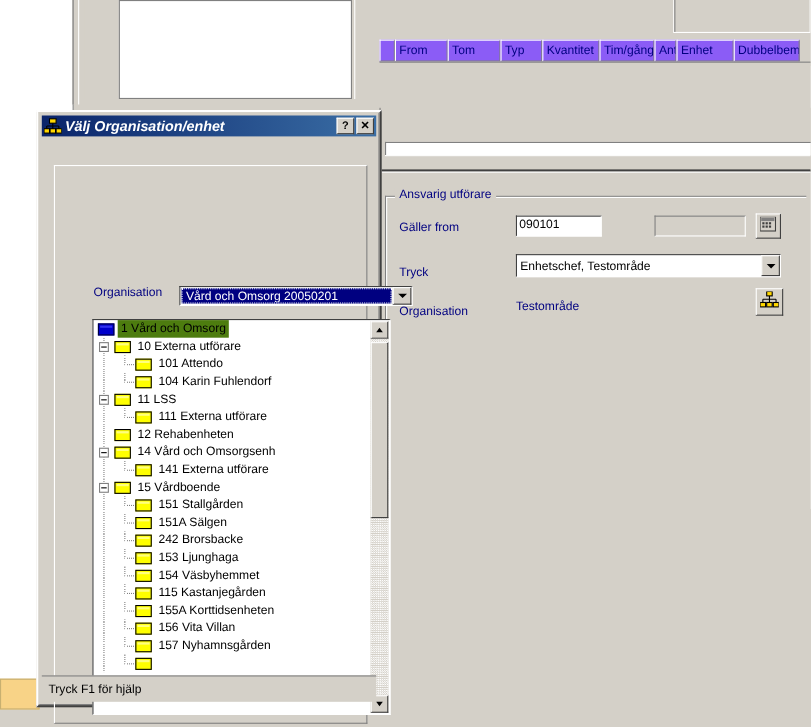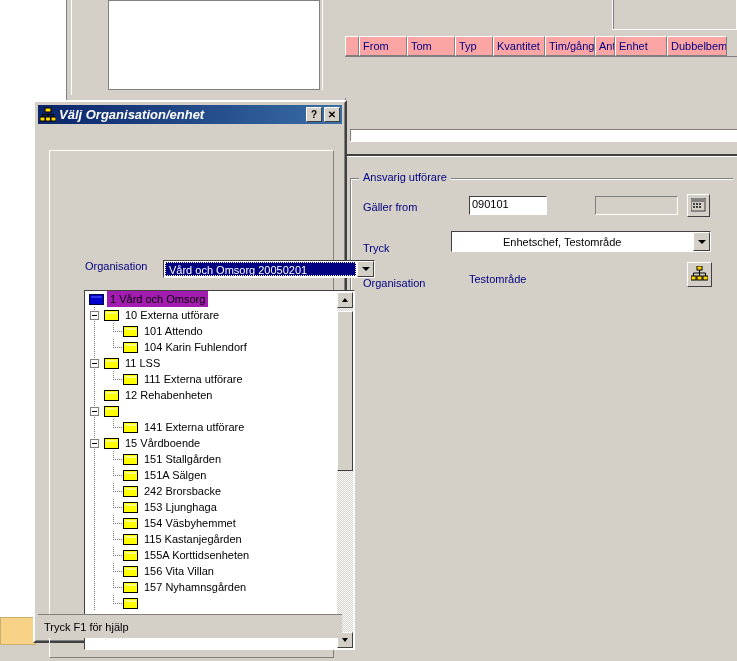--- a/index.html
+++ b/index.html
@@ -59,21 +59,21 @@
   
   .right-pane {
     position:absolute; left:341px; top:0; width:396px; height:661px;
     background:#d4d0c8;
   }
   .grid-header {
     position:absolute; left:345px; top:36px; width:392px; height:20px;
     display:flex;
   }
   .gh-cell {
-    height:20px; background:#fca5a5;
+    height:20px; background:#8b5cf6;
     border-top:1px solid #ffffff; border-left:1px solid #ffffff;
     border-right:1px solid #808080; border-bottom:1px solid #808080;
     box-sizing:border-box;
     color:#000080; font-size:11px; line-height:18px;
     padding-left:3px; overflow:hidden; white-space:nowrap;
     font-family:"Liberation Sans", sans-serif;
   }
   .grid-rowline {
     position:absolute; left:345px; top:56px; width:392px; height:3px;
     background:#d4d0c8; border-top:1px solid #808080;
@@ -238,21 +238,21 @@
     border-right:1px solid #ffffff; border-bottom:1px solid #ffffff;
     box-sizing:border-box; overflow:hidden;
   }
   .tree-inner { position:absolute; left:0; top:0; width:254px; height:100%; overflow:hidden;}
   .trow {
     position:relative; height:16px; line-height:16px;
     white-space:nowrap; font-size:11px; color:#000;
     display:flex; align-items:center;
   }
   .tlabel{ padding:0 3px; }
-  .trow.selected .tlabel { background:#a21caf; color:#000; }
+  .trow.selected .tlabel { background:#4d7c0f; color:#000; }
   .twig { width:19px; height:16px; flex:none; position:relative; }
   .twig.elbow::before{
     content:""; position:absolute; left:9px; top:0; width:1px; height:8px;
     background:repeating-linear-gradient(to bottom,#808080 0 1px,transparent 1px 2px);
   }
   .twig.elbow::after{
     content:""; position:absolute; left:9px; top:8px; width:10px; height:1px;
     background:repeating-linear-gradient(to right,#808080 0 1px,transparent 1px 2px);
   }
   .tbox-exp {
@@ -407,21 +407,21 @@
           <rect x="5" y="5" width="2" height="2" fill="#404040"></rect>
           <rect x="8" y="5" width="2" height="2" fill="#404040"></rect>
           <rect x="2" y="8" width="2" height="2" fill="#404040"></rect>
           <rect x="5" y="8" width="2" height="2" fill="#404040"></rect>
           <rect x="8" y="8" width="2" height="2" fill="#404040"></rect>
         </svg>
       </span>
     </div>
 
     <div class="gb-label" style="left:13px; top:72px;">Tryck</div>
-    <div class="combo-wrap" style="left:101px; top:61px; width:260px; height:21px;padding-left:48px;">
+    <div class="combo-wrap" style="left:119px; top:61px; width:241px; height:21px;">
       <span class="combo-text">Enhetschef, Testområde</span>
       <span class="combo-btn">
           <span class="arrow-dn"></span>
         </span>
     </div>
 
     <div class="gb-label" style="left:13px; top:107px;">Organisation</div>
     <div class="field-text" style="left:119px; top:103px;">Testområde</div>
     <div class="icon-btn" style="left:337px; top:92px; width:25px; height:25px;">
       <span>
@@ -506,20 +506,21 @@
           <div class="trow">
             <span class="expander-slot line"></span>
             <span class="node-icon"></span>
             <span class="tlabel">12 Rehabenheten</span>
           </div>
           <div class="trow">
             <span class="expander-slot line">
               <span class="tbox-exp"></span>
             </span>
             <span class="node-icon"></span>
+            <span class="tlabel">14 Vård och Omsorgsenh</span>
           </div>
           <div class="trow">
             <span class="expander-slot line"></span>
             <span class="twig elbow"></span>
             <span class="node-icon"></span>
             <span class="tlabel">141 Externa utförare</span>
           </div>
           <div class="trow">
             <span class="expander-slot line">
               <span class="tbox-exp"></span>

